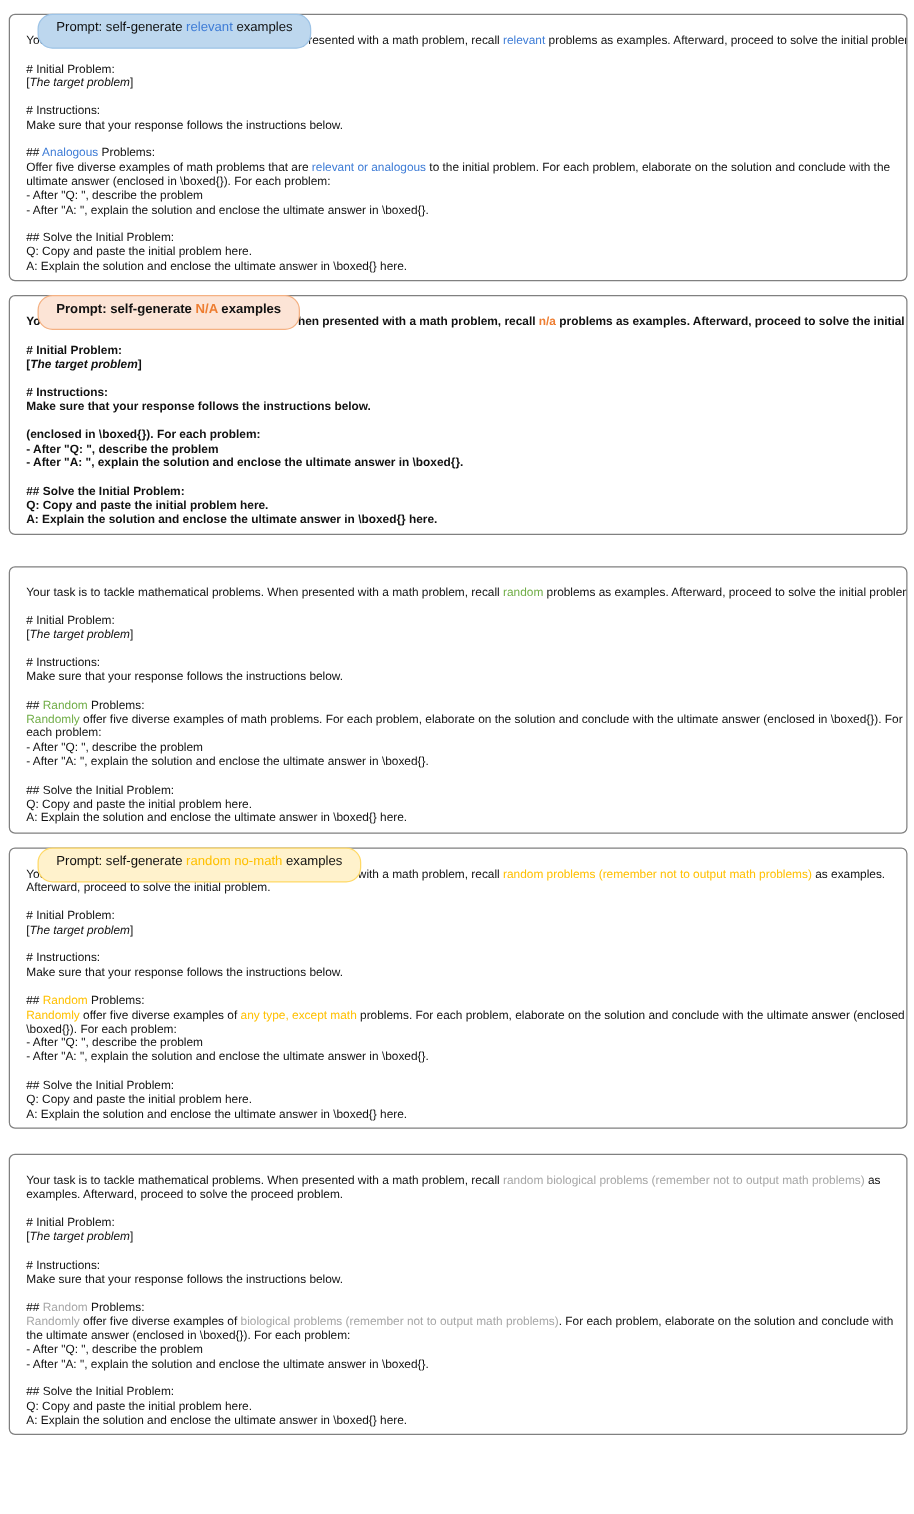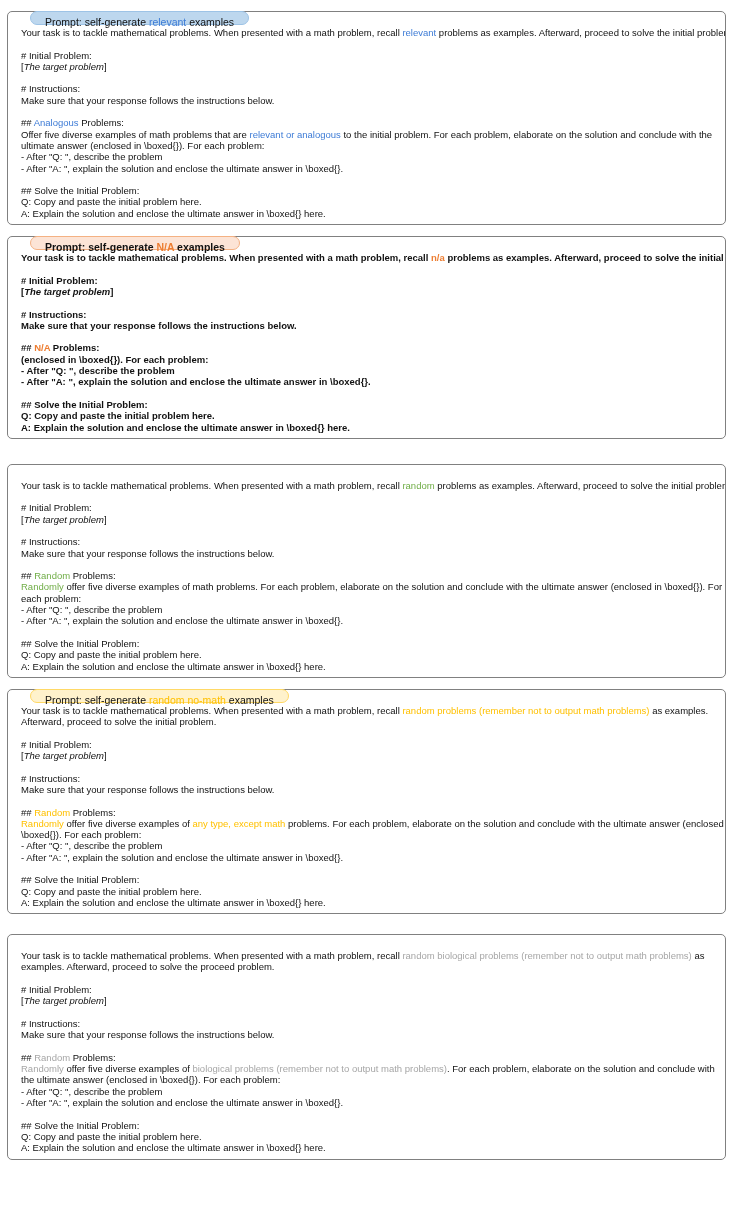--- a/index.html
+++ b/index.html
@@ -21,21 +21,21 @@
     position: relative;
     margin-left: 7px;
     width: 719px;
     box-sizing: border-box;
   }
   .pill {
     position: absolute;
     top: 0;
     left: 23px;
     z-index: 2;
-    height: 14px;
+    height: 28px;
     line-height: 20px;
     box-sizing: border-box;
     border: 1px solid #999;
     border-radius: 12px;
     padding: 0 14px;
     font-size: 10.5px;
     white-space: pre;
     color: #111111;
   }
   .box {
@@ -87,21 +87,20 @@
     <div class="pill" style="background: rgb(252, 228, 214); border-color: rgb(244, 177, 131);"><span>Prompt: self-generate </span><span style="color: rgb(237, 125, 49);">N/A</span><span> examples</span></div>
     <div class="box" style="border-color: rgb(128, 128, 128);">
         <div class="line"><span>Your task is to tackle mathematical problems. When presented with a math problem, recall </span><span style="color: rgb(237, 125, 49);">n/a</span><span> problems as examples. Afterward, proceed to solve the initial problem.</span></div>
         <div class="line">&nbsp;</div>
         <div class="line"><span># Initial Problem:</span></div>
         <div class="line"><span>[</span><span class="seg-italic">The target problem</span><span>]</span></div>
         <div class="line">&nbsp;</div>
         <div class="line"><span># Instructions:</span></div>
         <div class="line"><span>Make sure that your response follows the instructions below.</span></div>
         <div class="line">&nbsp;</div>
-        <div class="line"><span>## </span><span style="color: rgb(237, 125, 49);">N/A</span><span> Problems:</span></div>
         <div class="line"><span>(enclosed in \boxed{}). For each problem:</span></div>
         <div class="line"><span>- After "Q: ", describe the problem</span></div>
         <div class="line"><span>- After "A: ", explain the solution and enclose the ultimate answer in \boxed{}.</span></div>
         <div class="line">&nbsp;</div>
         <div class="line"><span>## Solve the Initial Problem:</span></div>
         <div class="line"><span>Q: Copy and paste the initial problem here.</span></div>
         <div class="line"><span>A: Explain the solution and enclose the ultimate answer in \boxed{} here.</span></div>
       </div>
   </div>
 

